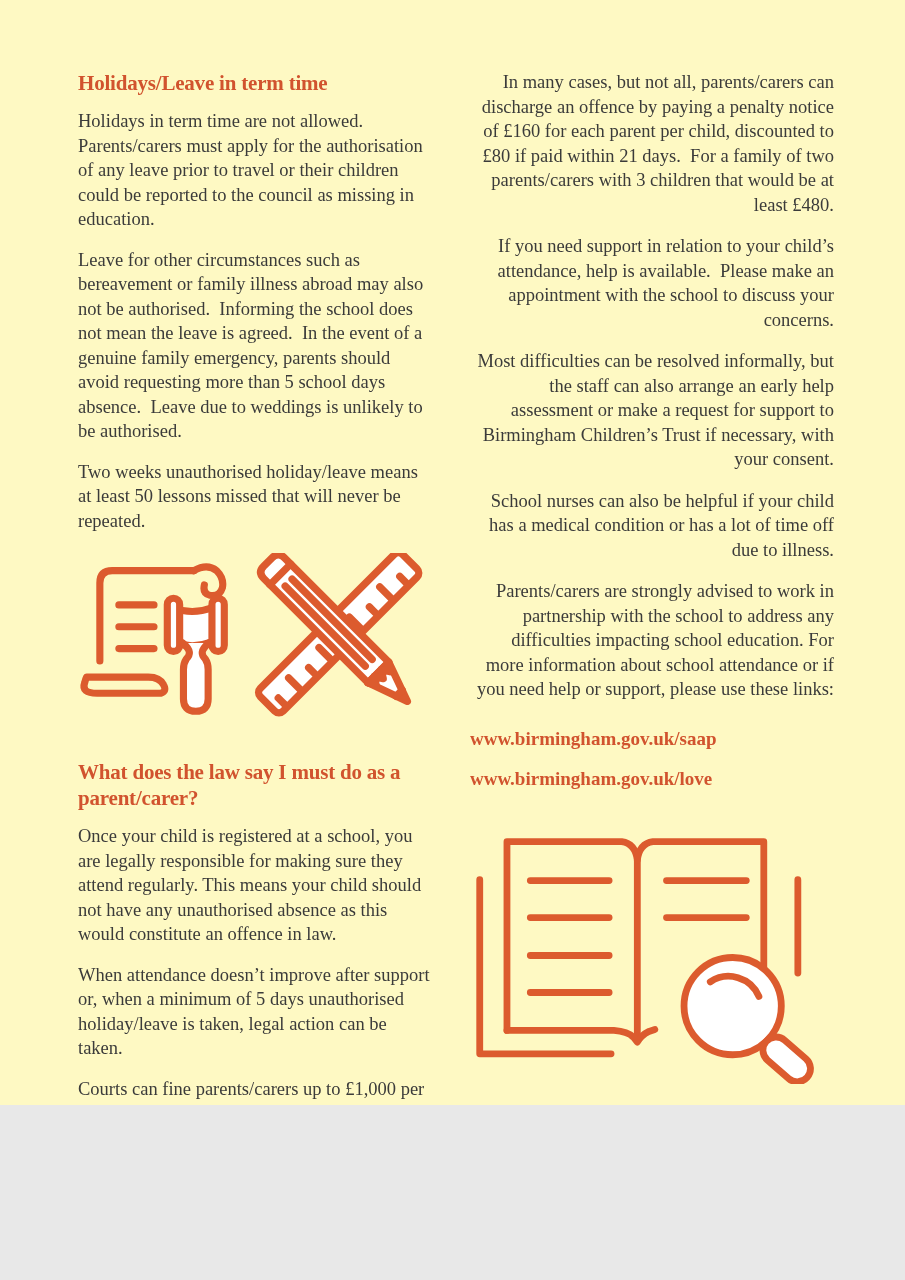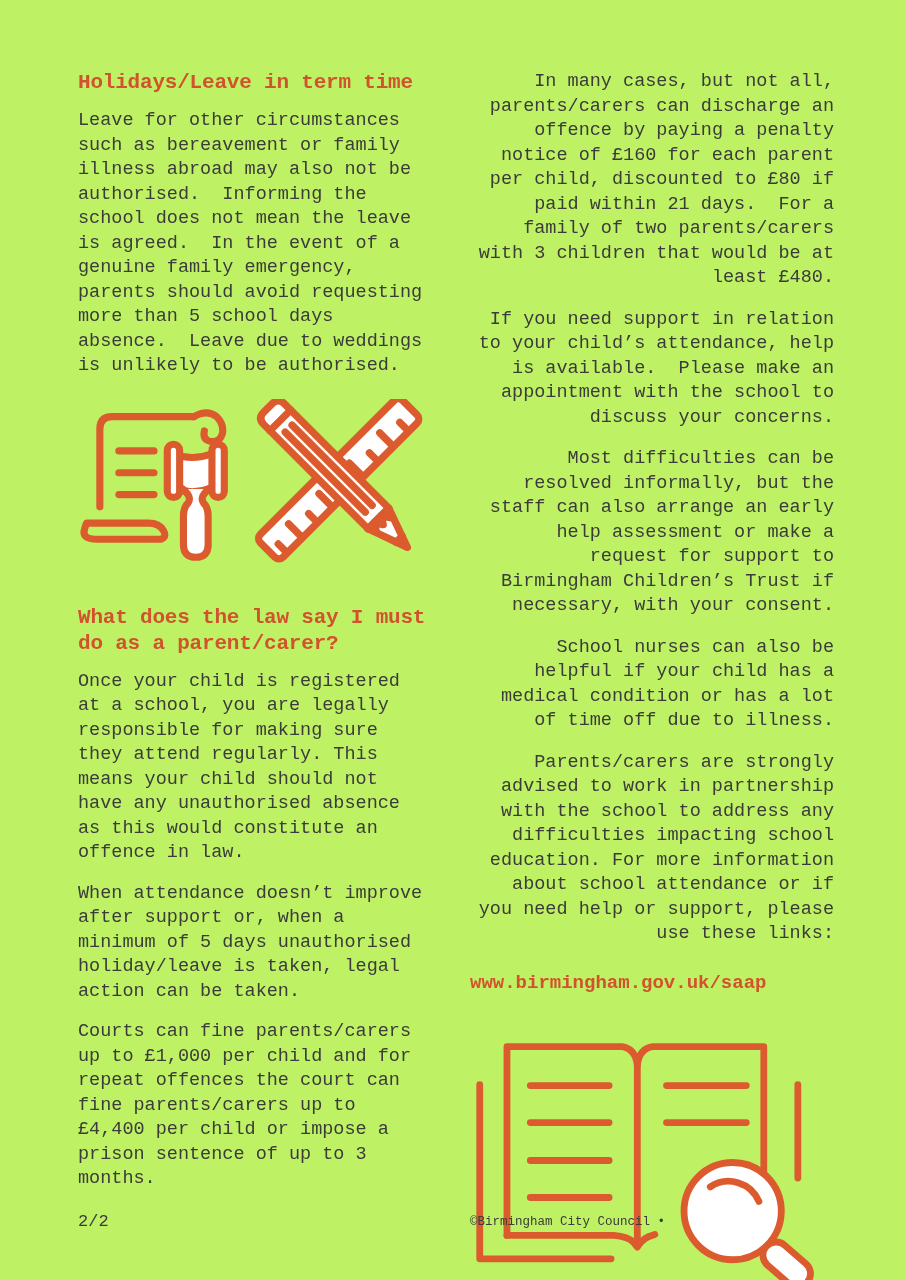--- a/index.html
+++ b/index.html
@@ -5,24 +5,24 @@
   :root{
     --accent:#d1532e;
     --icon:#dc5b2e;
     --body:#3b3b3a;
     --logo:#161616;
   }
   *{box-sizing:border-box;margin:0;padding:0;}
   html,body{background:#e8e8e8;}
   .page{
     position:relative;
-    width:905px;height:1280px;
-    background:#bef264;
+    width:905px;height:1105px;
+    background:#fef9c3;
     margin:0 auto;
-    font-family:Liberation Mono, monospace;
+    font-family:Liberation Serif, serif;
     overflow:hidden;
   }
   .col{position:absolute;top:64px;padding-top:6px;}
   .col-left{left:78px;width:354px;}
   .col-right{left:470px;width:364px;}
   .heading{
     color:var(--accent);
     font-size:21px;line-height:26px;font-weight:bold;
     letter-spacing:-0.2px;
     margin:0 0 13px 0;
@@ -72,21 +72,23 @@
 </style>
 </head>
 <body>
 
 <div class="page">
 
   <div class="col col-left">
 
     <h2 class="heading">Holidays/Leave in term time</h2>
 
+    <p class="body-p">Holidays in term time are not allowed. Parents/carers must apply for the authorisation of any leave prior to travel or their children could be reported to the council as missing in education.</p>
     <p class="body-p">Leave for other circumstances such as bereavement or family illness abroad may also not be authorised.  Informing the school does not mean the leave is agreed.  In the event of a genuine family emergency, parents should avoid requesting more than 5 school days absence.  Leave due to weddings is unlikely to be authorised.</p>
+    <p class="body-p">Two weeks unauthorised holiday/leave means at least 50 lessons missed that will never be repeated.</p>
 
     <div class="illustrations">
 
       <span aria-label="scroll-and-gavel-icon">
         <svg width="152" height="157" viewBox="-10 0 160 165" fill="none" stroke="#dc5b2e" stroke-width="7.5" stroke-linecap="round" stroke-linejoin="round">
 
           <path d="M13 104 V22 Q13 9 26 9 H112"></path>
           <path d="M112 9 Q126 1 136 9 Q144 17 142 27 Q139 37 129 35 Q121 33 123 24"></path>
           <path d="M33 45 H70 M33 68 H70 M33 91 H70"></path>
 
@@ -131,20 +133,21 @@
 
     <p class="body-p intro-p">In many cases, but not all, parents/carers can discharge an offence by paying a penalty notice of £160 for each parent per child, discounted to £80 if paid within 21 days.  For a family of two parents/carers with 3 children that would be at least £480.</p>
 
 
     <p class="body-p">If you need support in relation to your child’s attendance, help is available.  Please make an appointment with the school to discuss your concerns.</p>
     <p class="body-p">Most difficulties can be resolved informally, but the staff can also arrange an early help assessment or make a request for support to Birmingham Children’s Trust if necessary, with your consent.</p>
     <p class="body-p">School nurses can also be helpful if your child has a medical condition or has a lot of time off due to illness.</p>
     <p class="body-p">Parents/carers are strongly advised to work in partnership with the school to address any difficulties impacting school education. For more information about school attendance or if you need help or support, please use these links:</p>
 
     <a class="link-line first" href="#">www.birmingham.gov.uk/saap</a>
+    <a class="link-line" href="#">www.birmingham.gov.uk/love</a>
 
     <div class="book-illustration" aria-label="open-book-with-magnifier-icon">
       <svg width="358" height="255" viewBox="0 0 368 262" fill="none" stroke="#dc5b2e" stroke-width="7" stroke-linecap="round" stroke-linejoin="round">
 
         <path d="M10 52 V231 H145"></path>
         <path d="M337 52 V148"></path>
 
         <path d="M38 207 V13 H156 Q170 15 172 32 V215"></path>
         <path d="M302 207 V13 H188 Q174 15 172 32"></path>
         <path d="M38 207 H148 Q162 208 168 214 L172 219 Q176 212 184 208 L190 206"></path>

